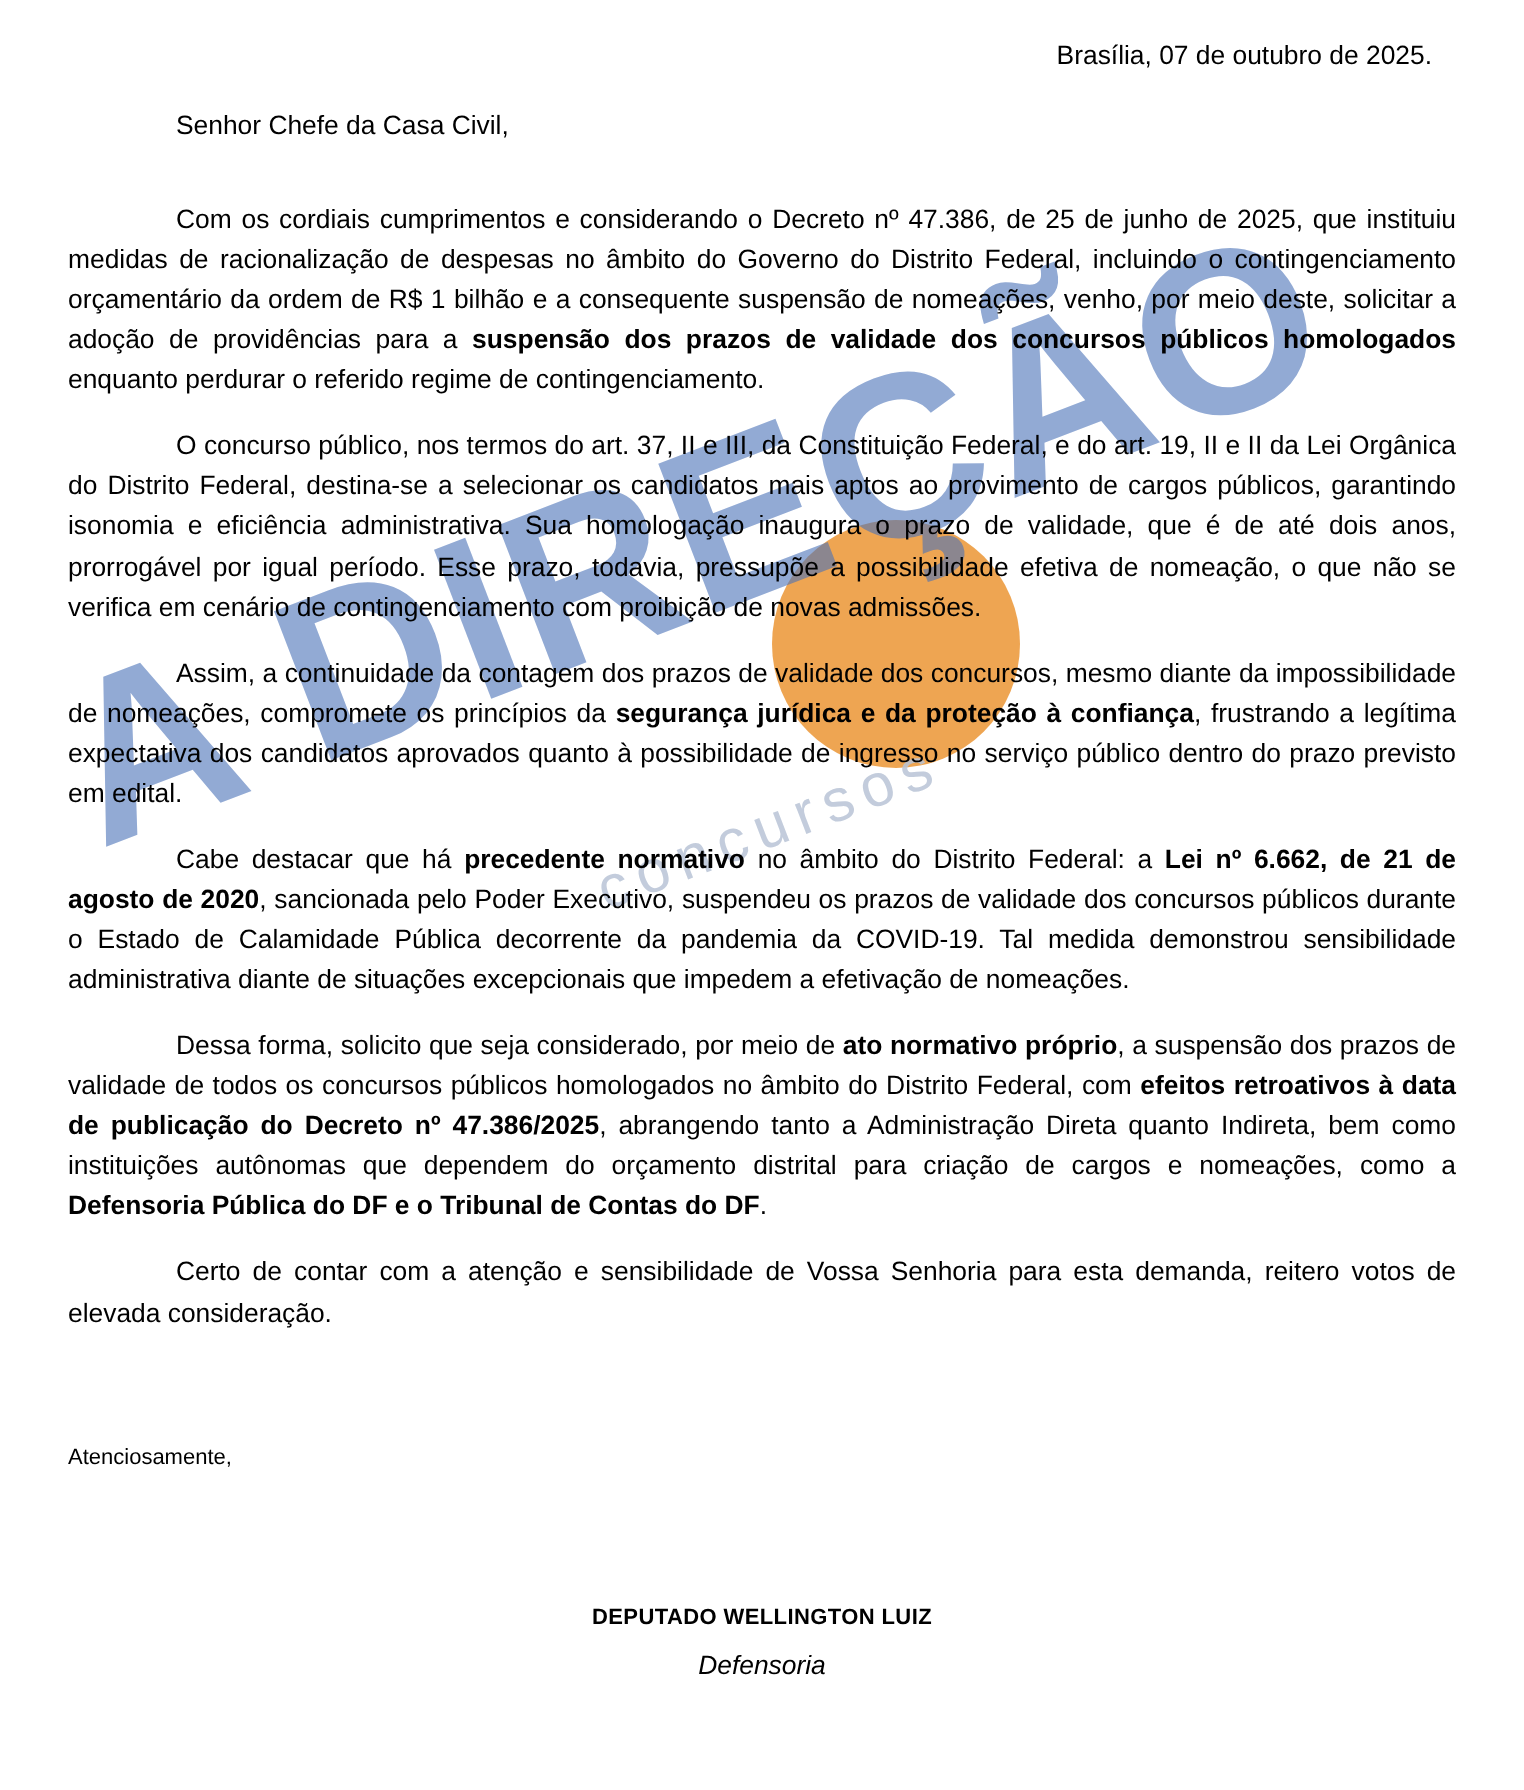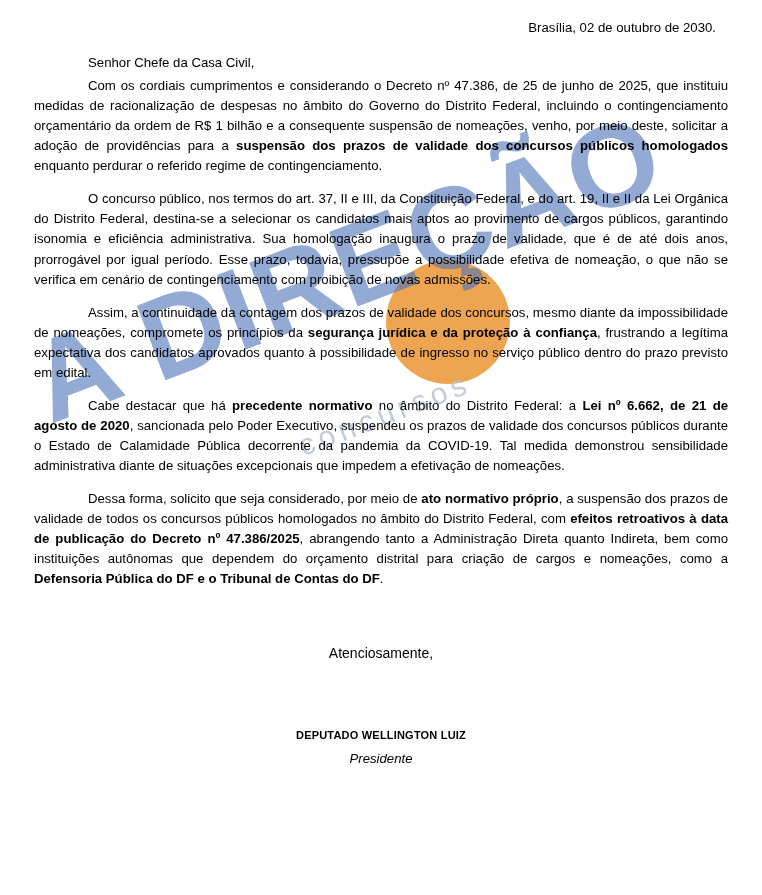--- a/index.html
+++ b/index.html
@@ -30,34 +30,34 @@
     letter-spacing: 0.2px;
     margin: 0 0 20px 0;
   }
   .place-date {
     text-align: right;
     font-size: 13.2px;
     margin: 0 12px 20px 0;
   }
   .salutation {
     font-size: 13.2px;
-    margin: 0 0 6px 0;
+    margin: 0 0 30px 0;
     padding-left: 54px;
   }
   p.body-par {
     font-size: 13.2px;
     line-height: 1.52;
     text-align: justify;
     margin: 4px 0 13px 0;
     text-indent: 54px;
   }
   p.body-par b { font-weight: bold; }
   .closing {
-    font-size: 14px;
-    text-align: center;
+    font-size: 11px;
+    text-align: left;
     margin: 56px 0 0 0;
   }
   .signature-name {
     font-size: 11px;
     font-weight: bold;
     text-align: center;
     margin: 68px 0 0 0;
     letter-spacing: 0.2px;
   }
   .signature-role {
@@ -121,31 +121,32 @@
 
   <div id="watermark">
     <div class="wm-circle"></div>
     <div class="wm-text wm-main">A DIREÇÃO</div>
     <div class="wm-text wm-sub">concursos</div>
   </div>
 
   <div class="doc">
 
 
-    <div class="place-date">Brasília, 02 de outubro de 2030.</div>
+    <div class="place-date">Brasília, 07 de outubro de 2025.</div>
 
     <div class="salutation">Senhor Chefe da Casa Civil,</div>
 
     <div id="paragraphs">
         <p class="body-par"><span>Com os cordiais cumprimentos e considerando o Decreto nº 47.386, de 25 de junho de 2025, que instituiu medidas de racionalização de despesas no âmbito do Governo do Distrito Federal, incluindo o contingenciamento orçamentário da ordem de R$ 1 bilhão e a consequente suspensão de nomeações, venho, por meio deste, solicitar a adoção de providências para a </span><b>suspensão dos prazos de validade dos concursos públicos homologados</b><span> enquanto perdurar o referido regime de contingenciamento.</span></p>
         <p class="body-par"><span>O concurso público, nos termos do art. 37, II e III, da Constituição Federal, e do art. 19, II e II da Lei Orgânica do Distrito Federal, destina-se a selecionar os candidatos mais aptos ao provimento de cargos públicos, garantindo isonomia e eficiência administrativa. Sua homologação inaugura o prazo de validade, que é de até dois anos, prorrogável por igual período. Esse prazo, todavia, pressupõe a possibilidade efetiva de nomeação, o que não se verifica em cenário de contingenciamento com proibição de novas admissões.</span></p>
         <p class="body-par"><span>Assim, a continuidade da contagem dos prazos de validade dos concursos, mesmo diante da impossibilidade de nomeações, compromete os princípios da </span><b>segurança jurídica e da proteção à confiança</b><span>, frustrando a legítima expectativa dos candidatos aprovados quanto à possibilidade de ingresso no serviço público dentro do prazo previsto em edital.</span></p>
         <p class="body-par"><span>Cabe destacar que há </span><b>precedente normativo</b><span> no âmbito do Distrito Federal: a </span><b>Lei nº 6.662, de 21 de agosto de 2020</b><span>, sancionada pelo Poder Executivo, suspendeu os prazos de validade dos concursos públicos durante o Estado de Calamidade Pública decorrente da pandemia da COVID-19. Tal medida demonstrou sensibilidade administrativa diante de situações excepcionais que impedem a efetivação de nomeações.</span></p>
         <p class="body-par"><span>Dessa forma, solicito que seja considerado, por meio de </span><b>ato normativo próprio</b><span>, a suspensão dos prazos de validade de todos os concursos públicos homologados no âmbito do Distrito Federal,  com </span><b>efeitos retroativos à data de publicação do Decreto nº 47.386/2025</b><span>, abrangendo tanto a Administração Direta quanto Indireta, bem como instituições autônomas que dependem do orçamento distrital para criação de cargos e nomeações, como a </span><b>Defensoria Pública do DF e o Tribunal de Contas do DF</b><span>.</span></p>
+        <p class="body-par"><span>Certo de contar com a atenção e sensibilidade de Vossa Senhoria para esta demanda, reitero votos de elevada consideração.</span></p>
       </div>
 
     <div class="closing">Atenciosamente,</div>
 
     <div class="signature-name">DEPUTADO WELLINGTON LUIZ</div>
-    <div class="signature-role">Presidente</div>
+    <div class="signature-role">Defensoria</div>
 
   </div>
 </div>
 
 </body></html>

